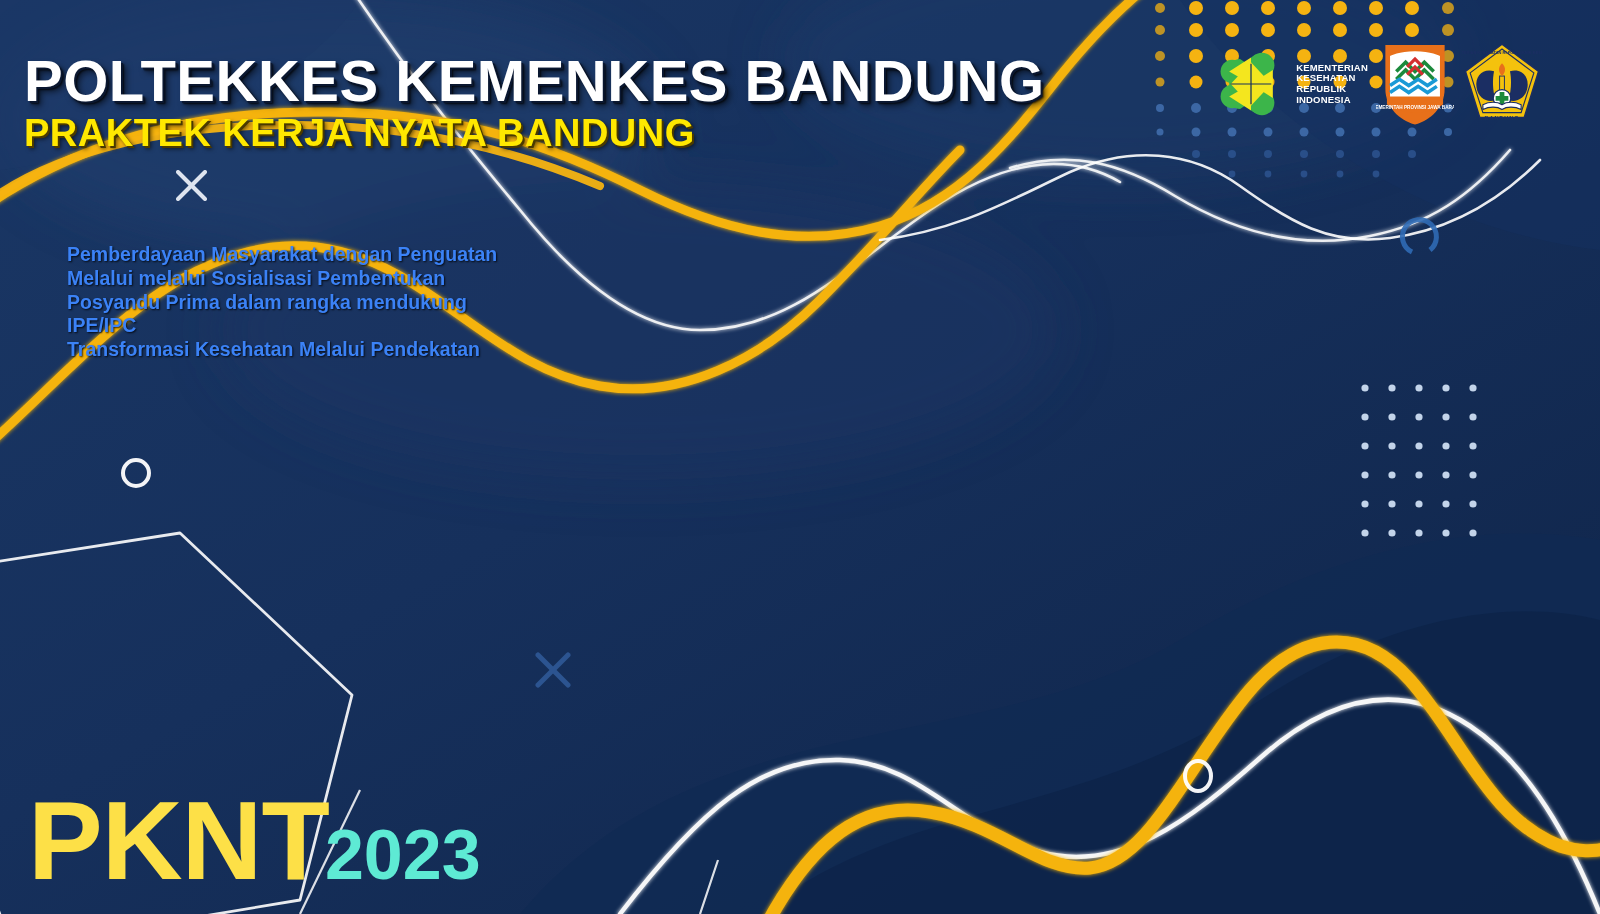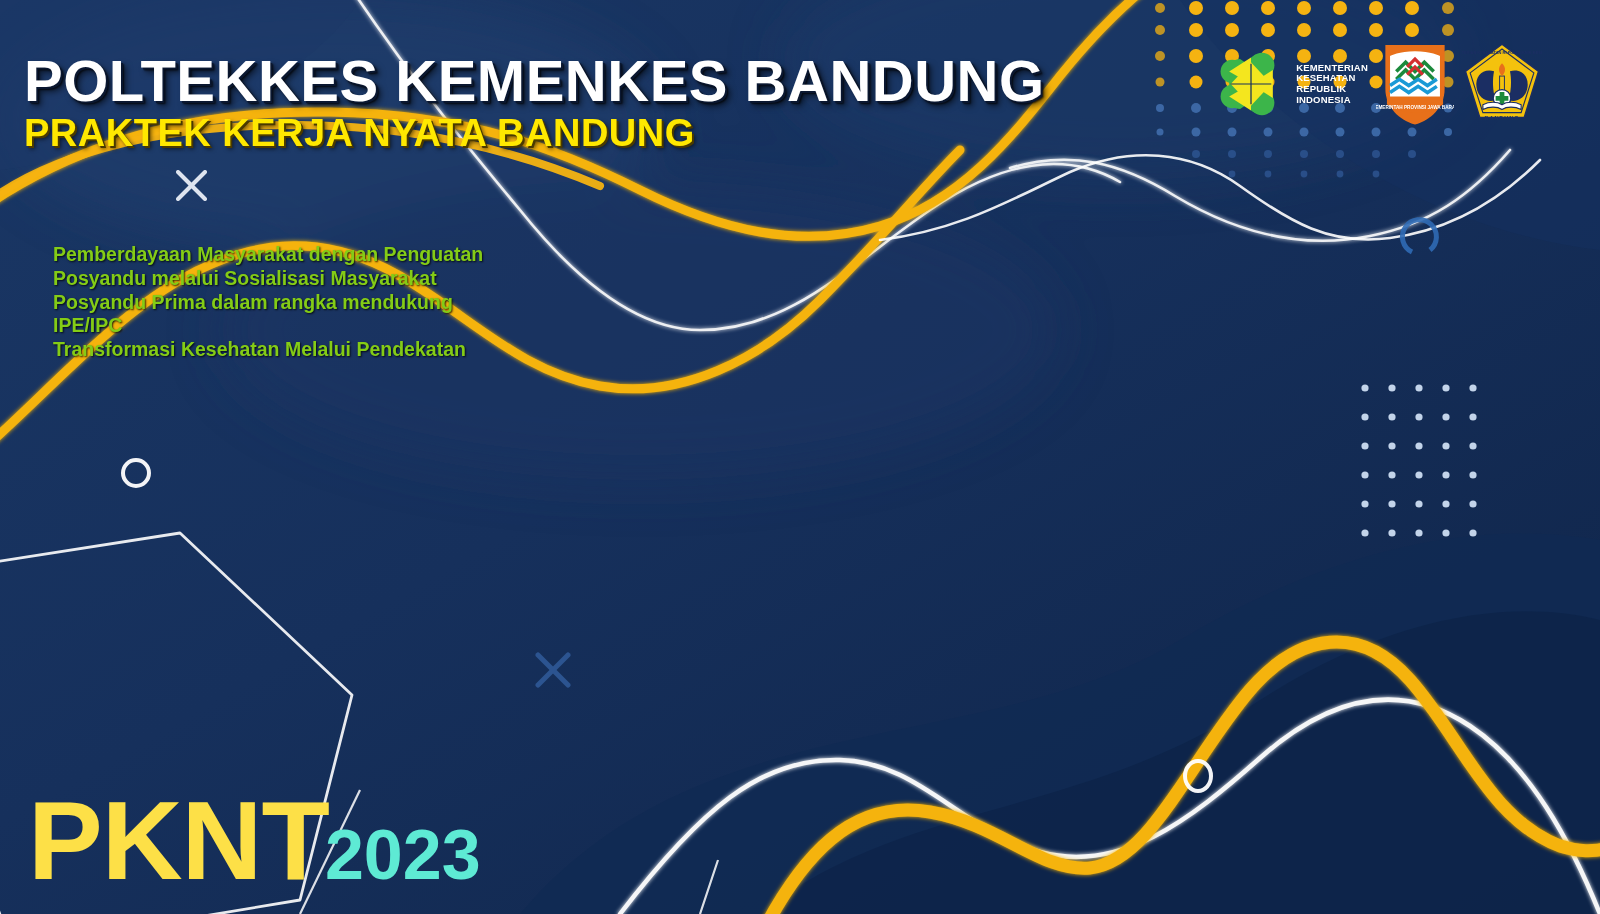--- a/index.html
+++ b/index.html
@@ -54,28 +54,28 @@
     margin: 4px 0 0 0;
     text-shadow:
        2px 2px 0 #4a3a00,
        3px 3px 4px rgba(0,0,0,0.6);
     white-space: nowrap;
   }
 
   
   .description {
     position: absolute;
-    left: 53px;
+    left: 67px;
     top: 243px;
     width: 520px;
     z-index: 30;
     font-size: 19.5px;
     font-weight: bold;
     line-height: 1.22;
-    color: #84cc16;
+    color: #3b82f6;
     text-shadow: 1px 1px 2px rgba(0,0,0,0.8);
   }
   .description div { white-space: nowrap; }
 
   
   .pknt-block {
     position: absolute;
     left: 28px;
     bottom: 22px;
     z-index: 30;
@@ -369,21 +369,21 @@
     </g>
   </svg>
 
   <div class="title-block">
     <h1 class="main-title">POLTEKKES KEMENKES BANDUNG</h1>
     <h2 class="sub-title">PRAKTEK KERJA NYATA BANDUNG</h2>
   </div>
 
   <div class="description">
     <div>Pemberdayaan Masyarakat dengan Penguatan</div>
-    <div>Posyandu melalui Sosialisasi Masyarakat</div>
+    <div>Melalui melalui Sosialisasi Pembentukan</div>
     <div>Posyandu Prima dalam rangka mendukung</div>
     <div>IPE/IPC</div>
     <div>Transformasi Kesehatan Melalui Pendekatan</div>
   </div>
 
   <div class="pknt-block">
     <span class="pknt-word">PKNT</span>
     <span class="pknt-year">2023</span>
   </div>
 

